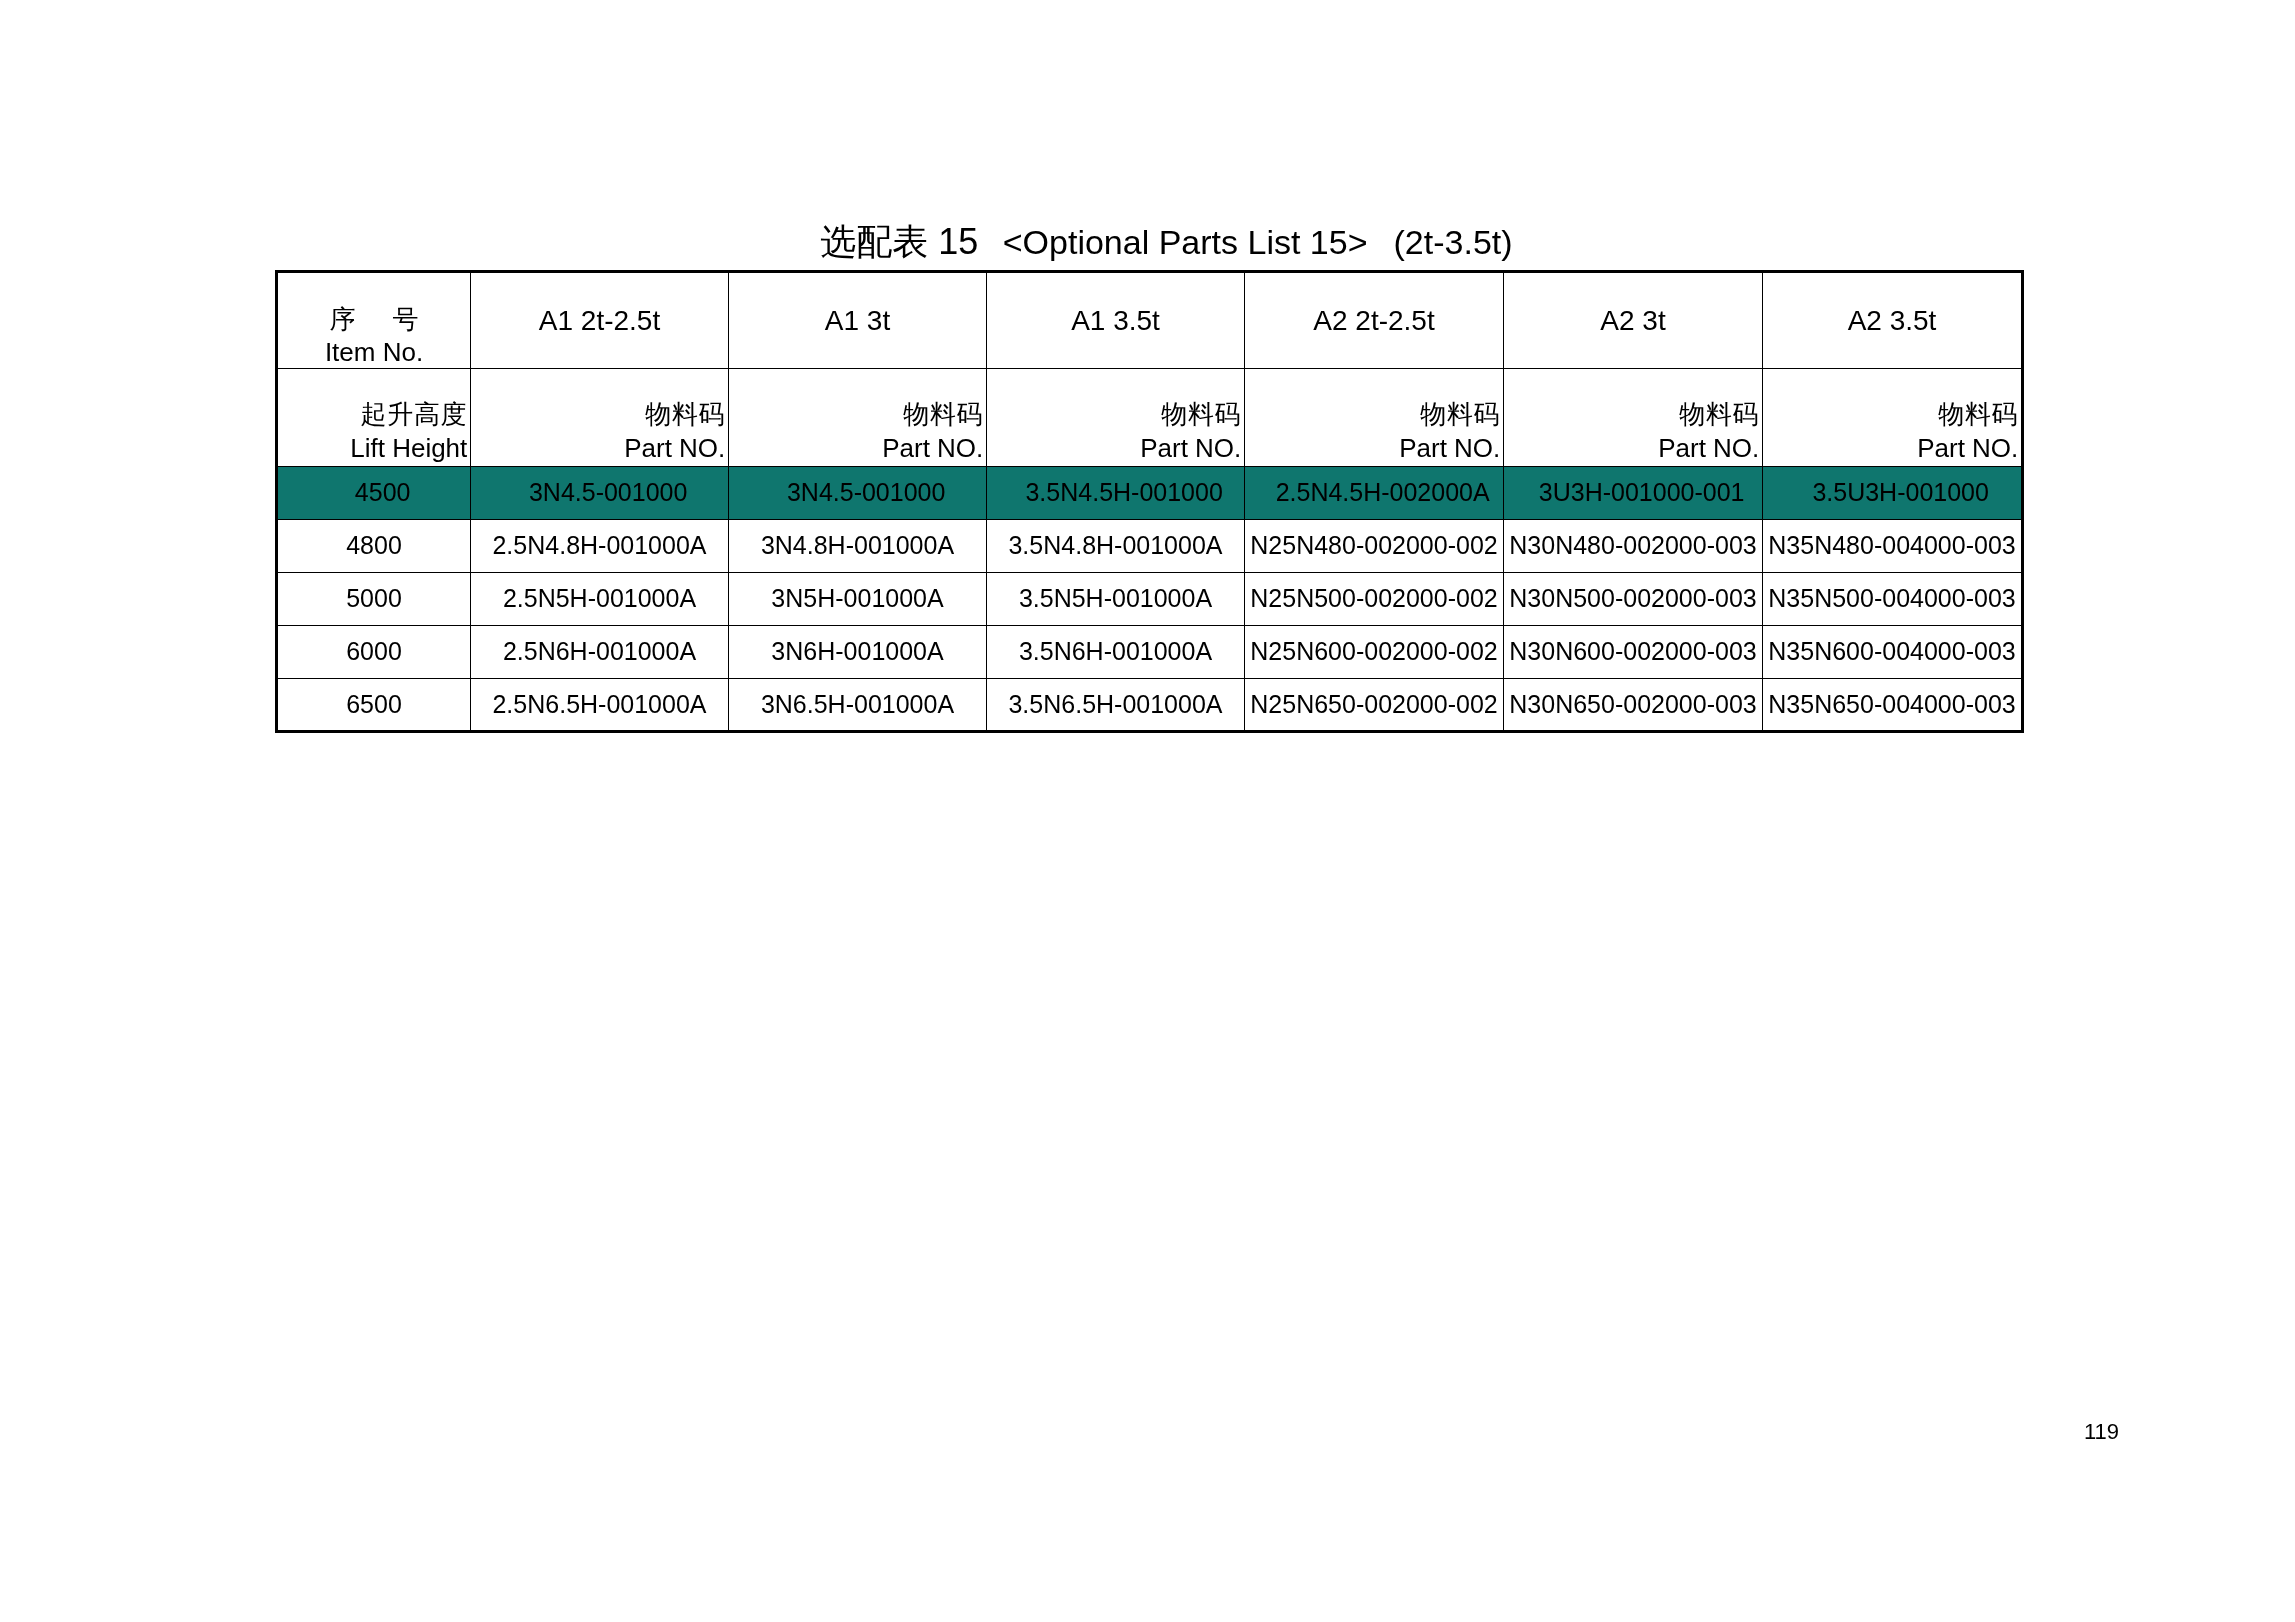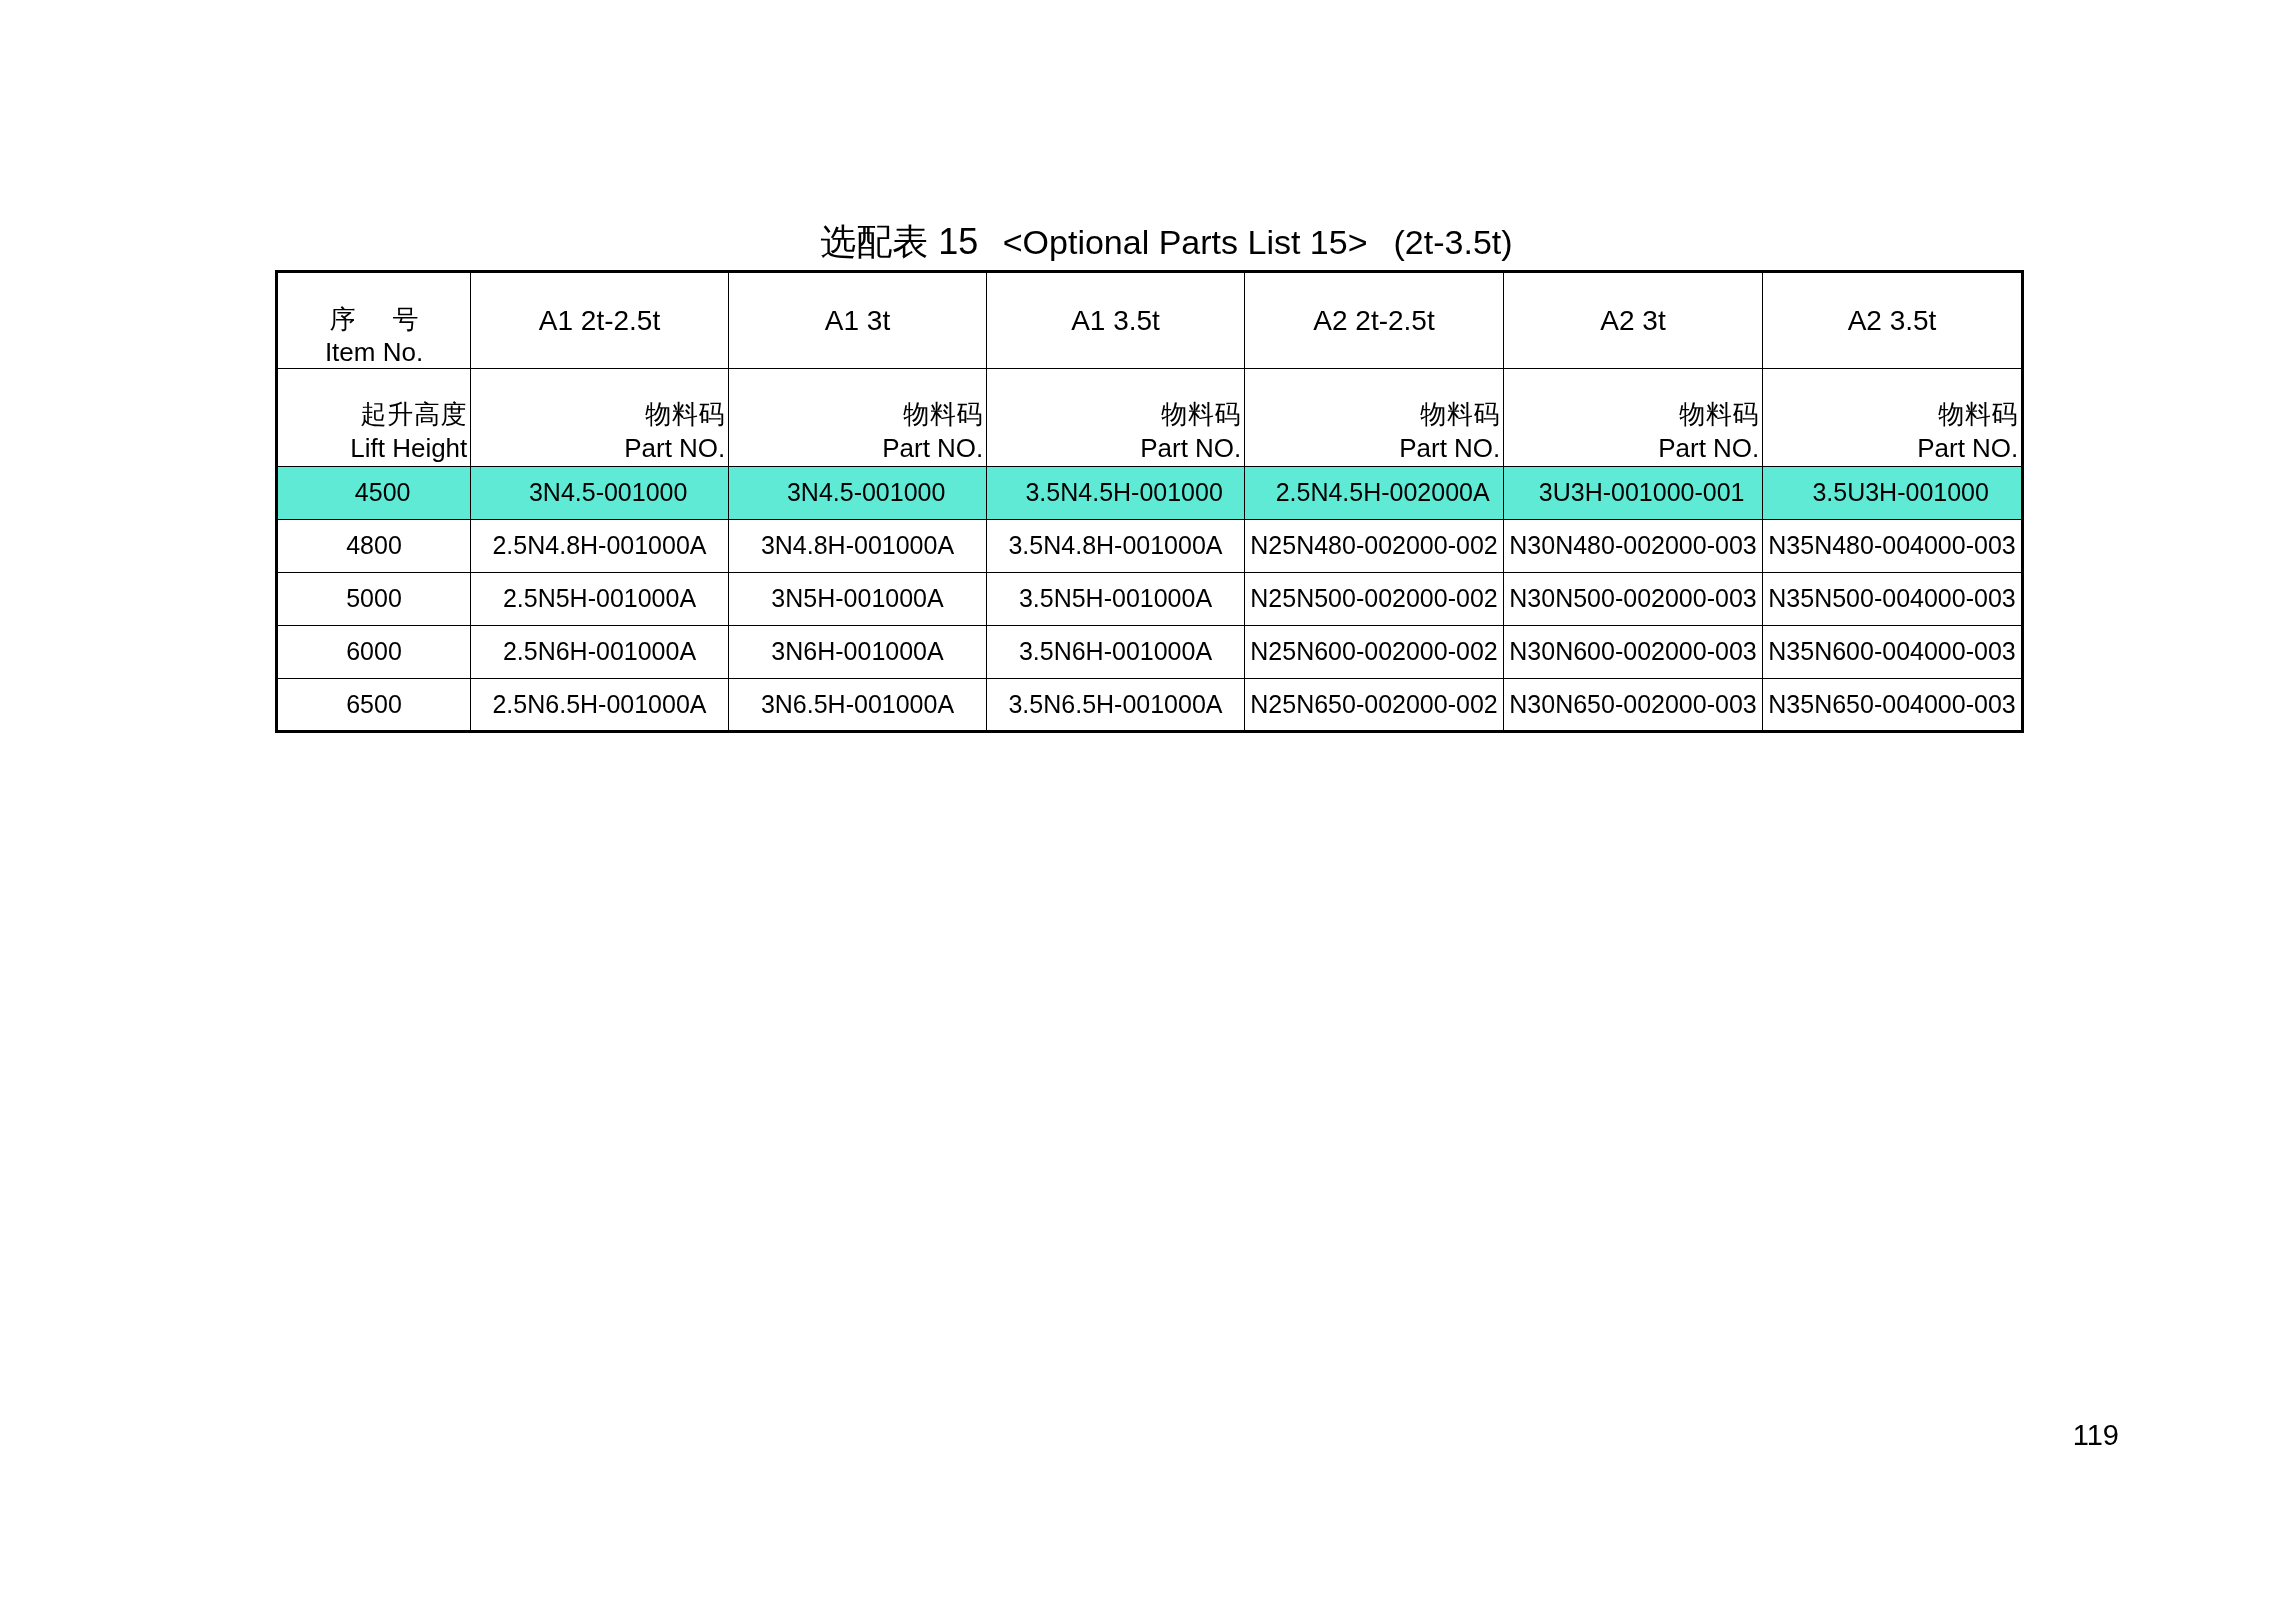--- a/index.html
+++ b/index.html
@@ -73,30 +73,30 @@
   
   tr.hdr-1 td { height: 82px; font-size: 28px; }
   tr.hdr-2 td { height: 76px; font-size: 25px; line-height: 1.30; text-align: right; }
 
   .cn-line   { display: block; font-size: 26px; letter-spacing: 0.7px; margin-top: 29px; }
   .cn-line.spaced { letter-spacing: 15px; text-indent: 15px; }
   .en-line   { display: block; font-size: 26px; }
 
   
   tr.drow td { height: 53px; font-size: 25px; white-space: nowrap; }
-  tr.drow.highlight td { background: #5eead4; padding-left: 20px; }
+  tr.drow.highlight td { background: #0f766e; padding-left: 20px; }
 
   td.red { color: #ee0c0c; }
 
   
   .page-number {
     position: absolute;
     right: 176px;
     top: 1419px;
-    font-size: 29px;
+    font-size: 22px;
     color: #000;
   }
 </style>
 </head>
 <body>
 
 <div class="page">
 
   <div class="title">
     <span class="t-cn">选配表 15</span><span class="t-gap1"></span><span>&lt;Optional Parts List 15&gt;</span><span class="t-gap2"></span><span>(2t-3.5t)</span>

